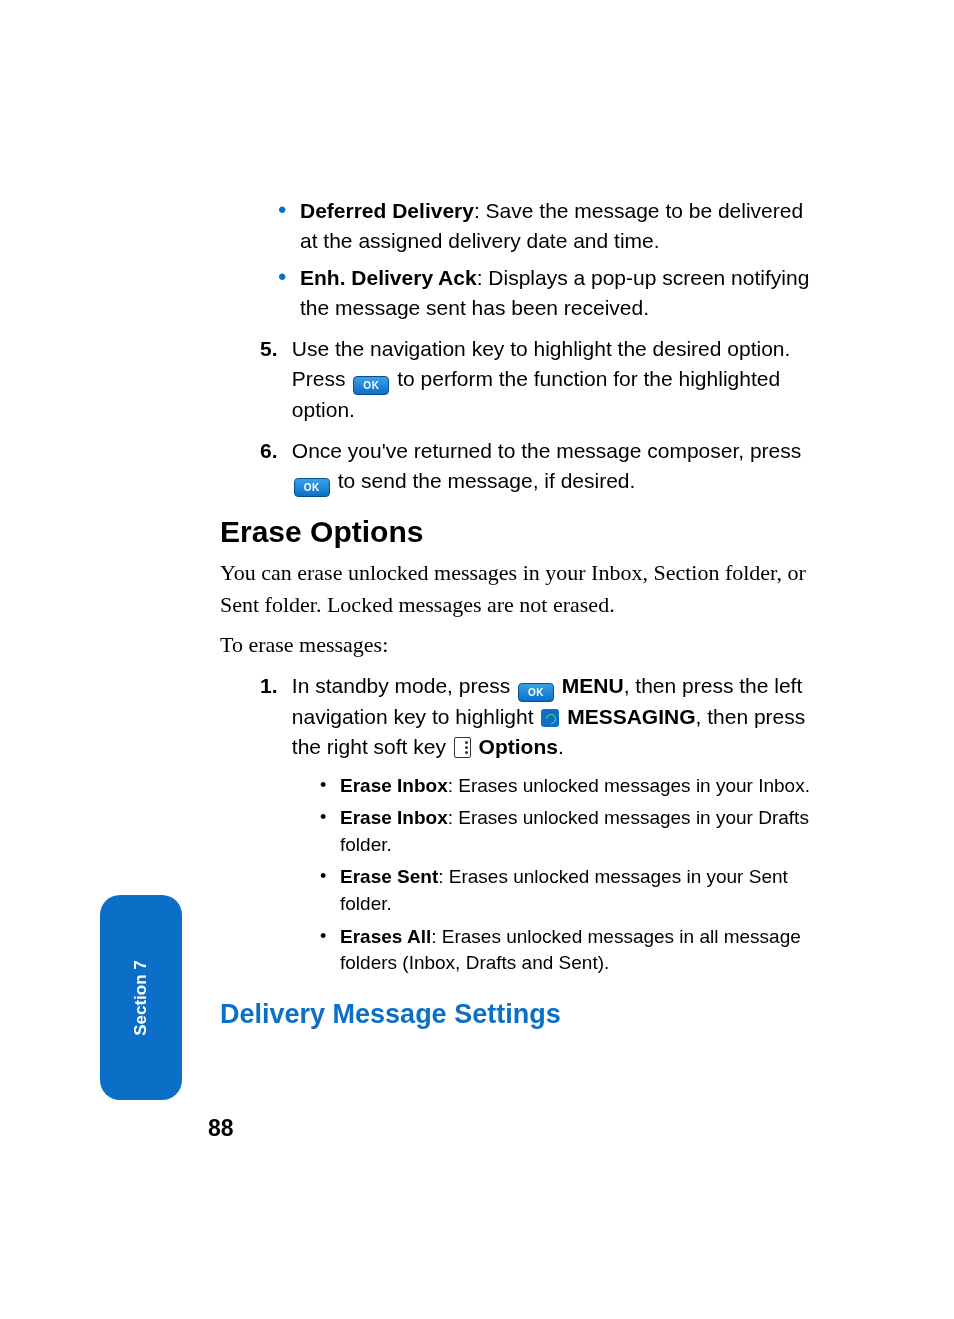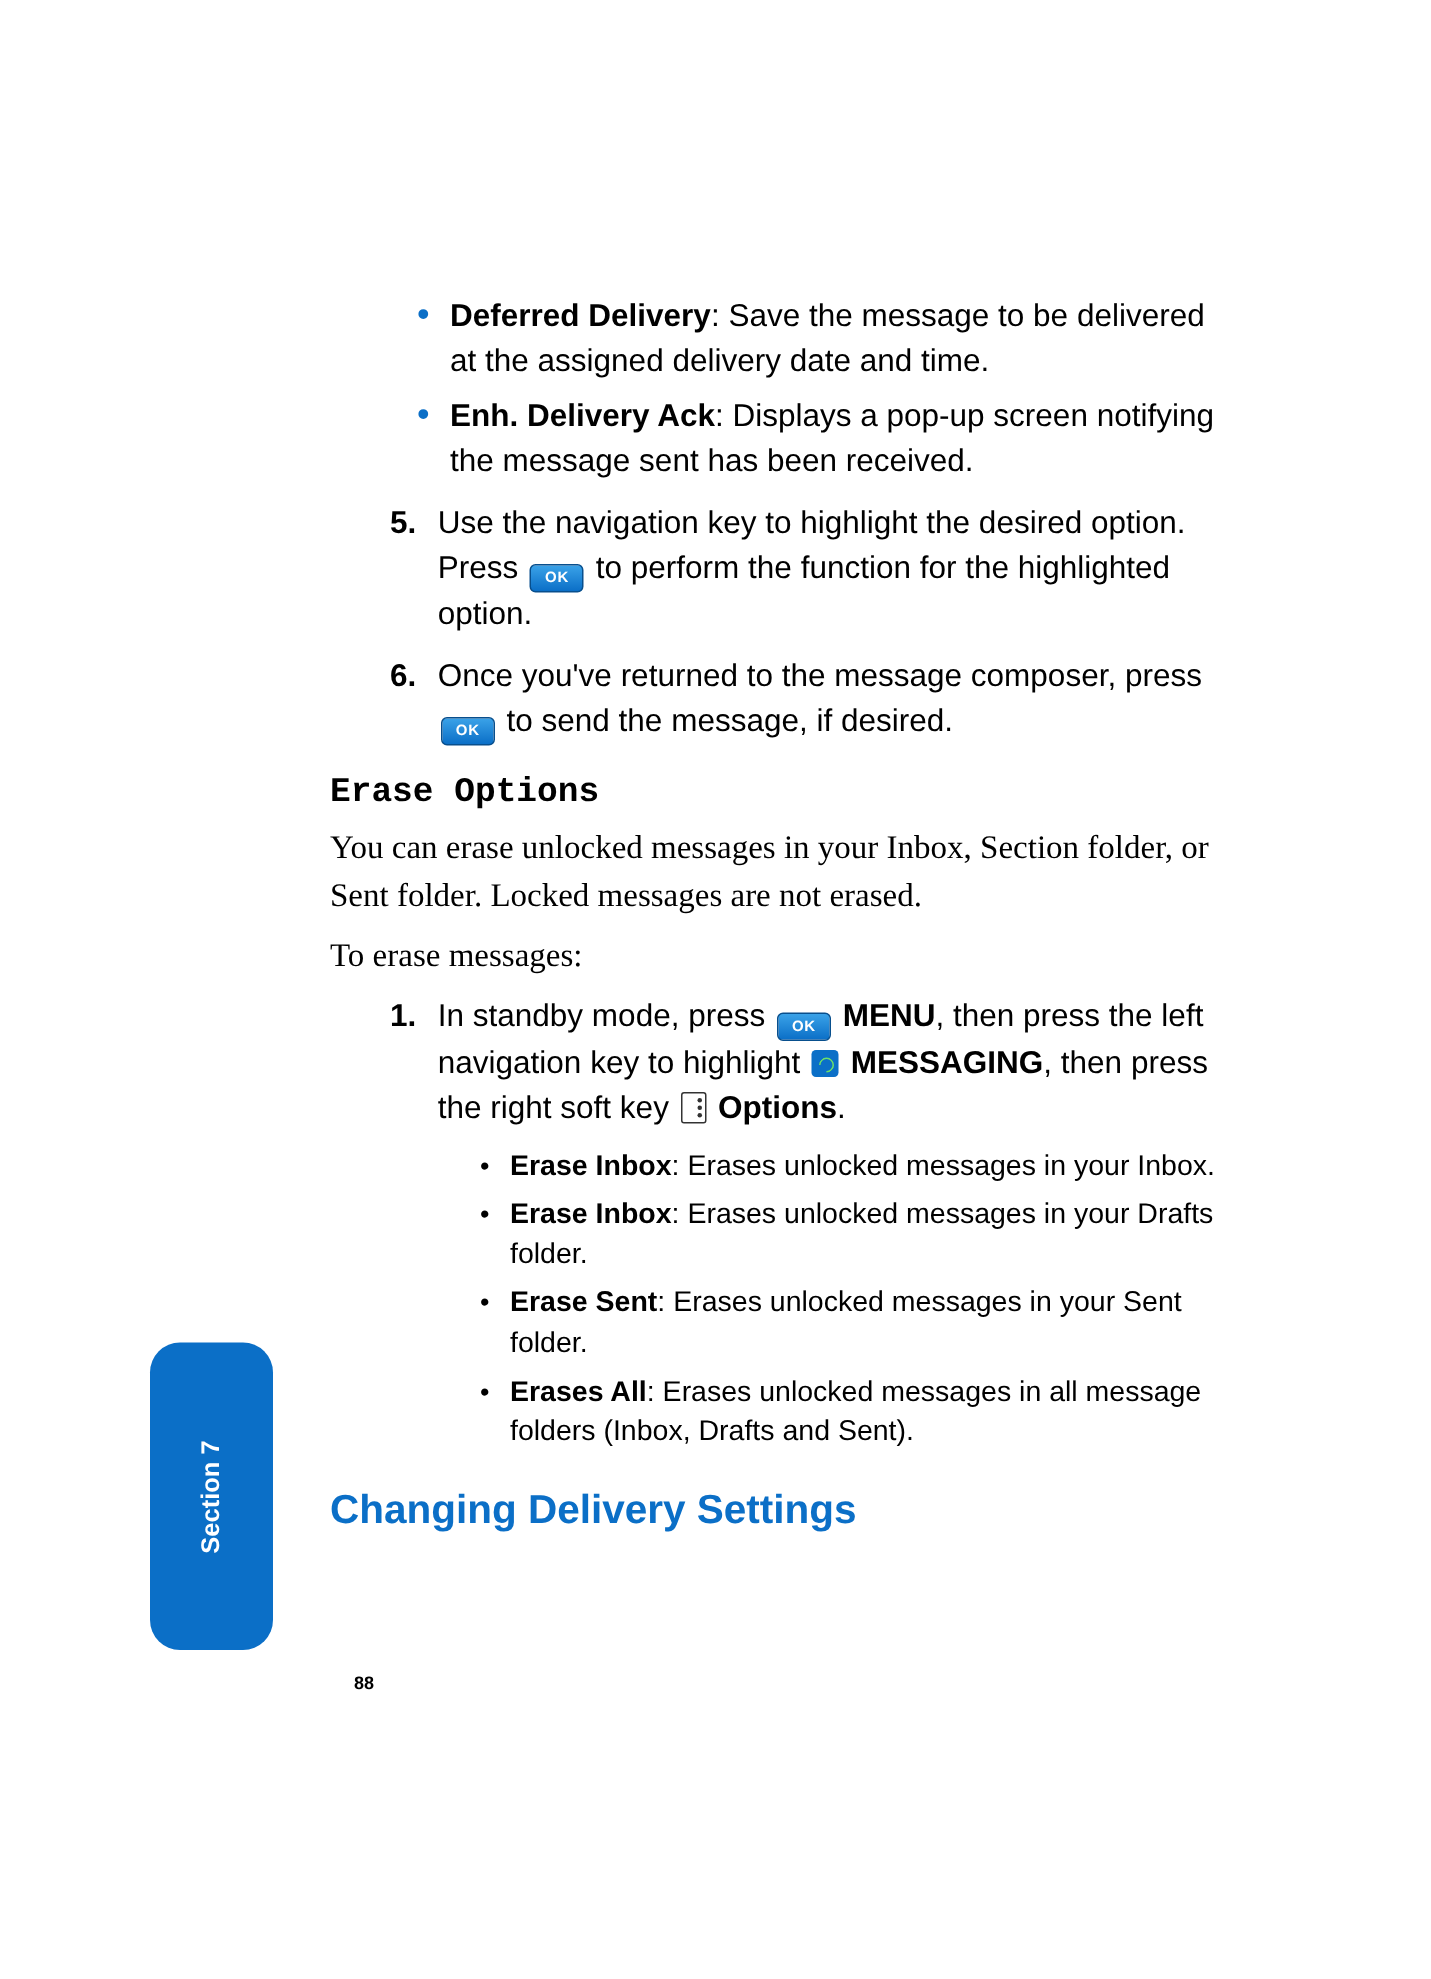--- a/index.html
+++ b/index.html
@@ -65,23 +65,23 @@
     color: #000;
     width: 20px;
     flex: 0 0 20px;
     font-size: 18px;
   }
   .sub-bullet .body {
     flex: 1;
   }
   .h2 {
     font-weight: bold;
-    font-size: 23px;
+    font-size: 30px;
     margin: 18px 0 8px 0;
-    font-family: Liberation Mono, monospace;
+    font-family: Liberation Sans, sans-serif;
   }
   .para {
     font-family: Georgia, 'Times New Roman', serif;
     font-size: 22px;
     line-height: 1.45;
     margin: 8px 0 8px 0;
   }
   .h1-blue {
     color: #0b6fc7;
     font-weight: bold;
@@ -149,24 +149,24 @@
     content: "";
     position: absolute;
     right: 2px; top: 8px;
     width: 3px; height: 3px;
     background: #333;
     border-radius: 50%;
     box-shadow: 0 5px 0 #333;
   }
   .page-num {
     position: absolute;
-    left: 236px;
+    left: 208px;
     top: 1115px;
     font-weight: bold;
-    font-size: 12px;
+    font-size: 23px;
     font-family: Arial, Helvetica, sans-serif;
   }
   .section-tab {
     position: absolute;
     left: 100px;
     top: 895px;
     width: 82px;
     height: 205px;
     background: #0b6fc7;
     border-radius: 20px;
@@ -256,20 +256,20 @@
         <span class="bold">Erase Sent</span><span>: Erases unlocked messages in your Sent folder.</span>
       </span>
     </div>
     <div class="sub-bullet">
       <span class="dot">•</span>
       <span class="body">
         <span class="bold">Erases All</span><span>:  Erases unlocked messages in all message folders (Inbox, Drafts and Sent).</span>
       </span>
     </div>
 
-    <div class="h1-blue">Changing Delivery Settings</div>
+    <div class="h1-blue">Delivery Message Settings</div>
 
 
   </div>
 
   <div class="page-num">88</div>
 
 </div>
 
 </body></html>

